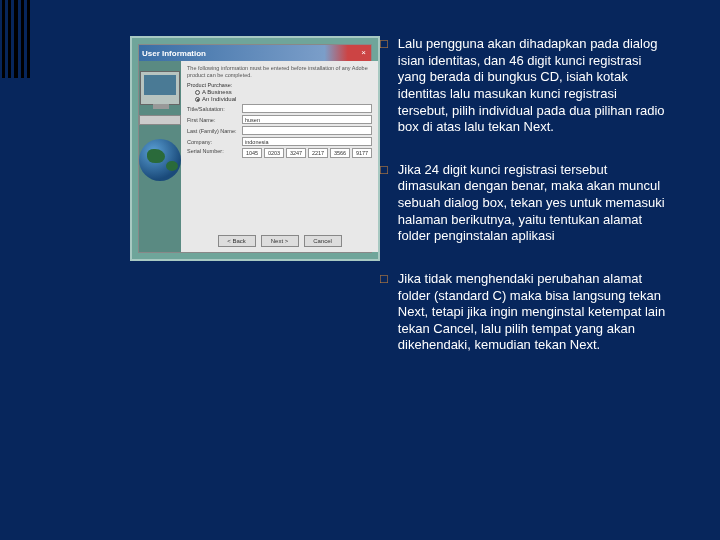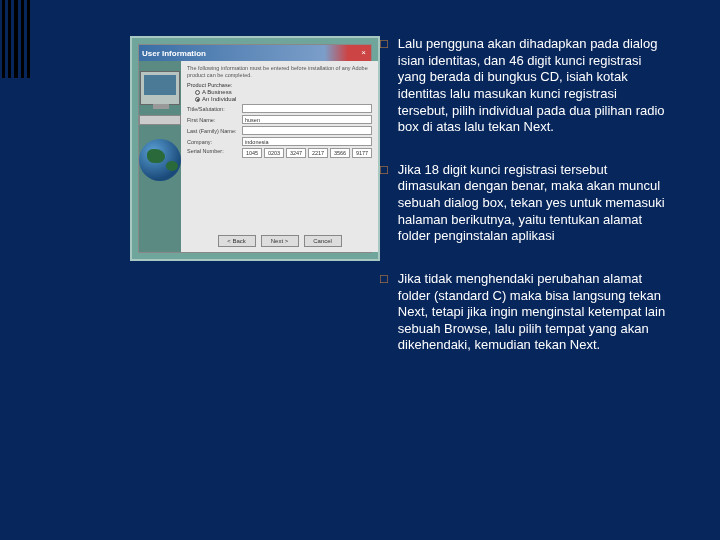--- a/index.html
+++ b/index.html
@@ -312,21 +312,21 @@
     </div>
   </div>
 
   <div class="bullets">
     <div class="bullet-item">
       <span class="bullet-mark">□</span>
       <span class="bullet-text">Lalu pengguna akan dihadapkan pada dialog isian identitas, dan 46 digit kunci registrasi yang berada di bungkus CD, isiah kotak identitas lalu masukan kunci registrasi tersebut, pilih individual  pada dua pilihan radio box di atas lalu tekan Next.</span>
     </div>
     <div class="bullet-item">
       <span class="bullet-mark">□</span>
-      <span class="bullet-text">Jika 18 digit kunci registrasi tersebut dimasukan dengan benar, maka akan muncul sebuah dialog box, tekan yes untuk memasuki halaman berikutnya, yaitu tentukan alamat folder penginstalan aplikasi</span>
+      <span class="bullet-text">Jika 24 digit kunci registrasi tersebut dimasukan dengan benar, maka akan muncul sebuah dialog box, tekan yes untuk memasuki halaman berikutnya, yaitu tentukan alamat folder penginstalan aplikasi</span>
     </div>
     <div class="bullet-item">
       <span class="bullet-mark">□</span>
-      <span class="bullet-text">Jika tidak menghendaki perubahan alamat folder (standard C) maka bisa langsung tekan Next, tetapi jika ingin menginstal ketempat lain sebuah Browse, lalu pilih tempat yang akan dikehendaki, kemudian tekan Next.</span>
+      <span class="bullet-text">Jika tidak menghendaki perubahan alamat folder (standard C) maka bisa langsung tekan Next, tetapi jika ingin menginstal ketempat lain tekan Cancel, lalu pilih tempat yang akan dikehendaki, kemudian tekan Next.</span>
     </div>
   </div>
 
 </div>
 
 </body></html>

